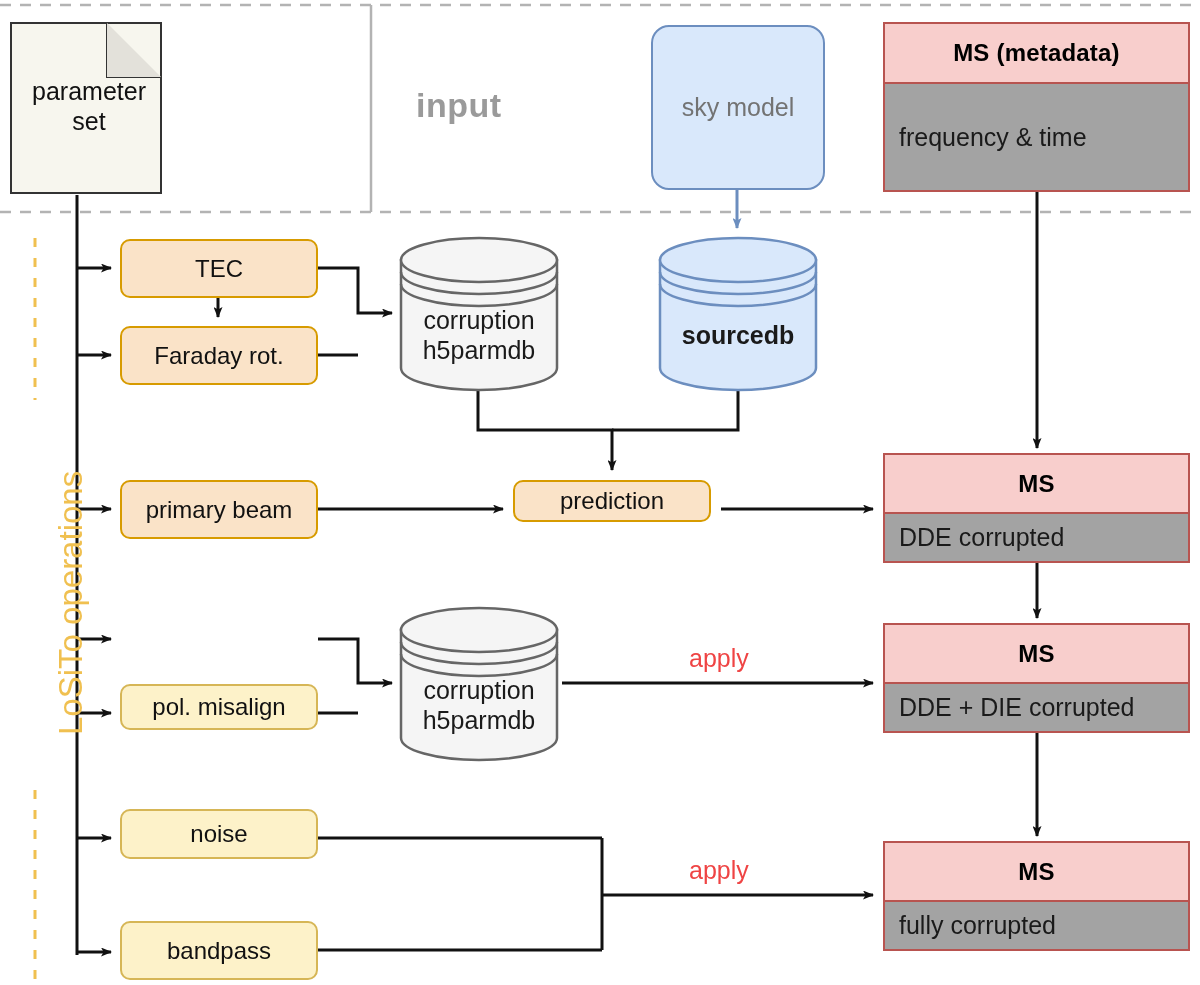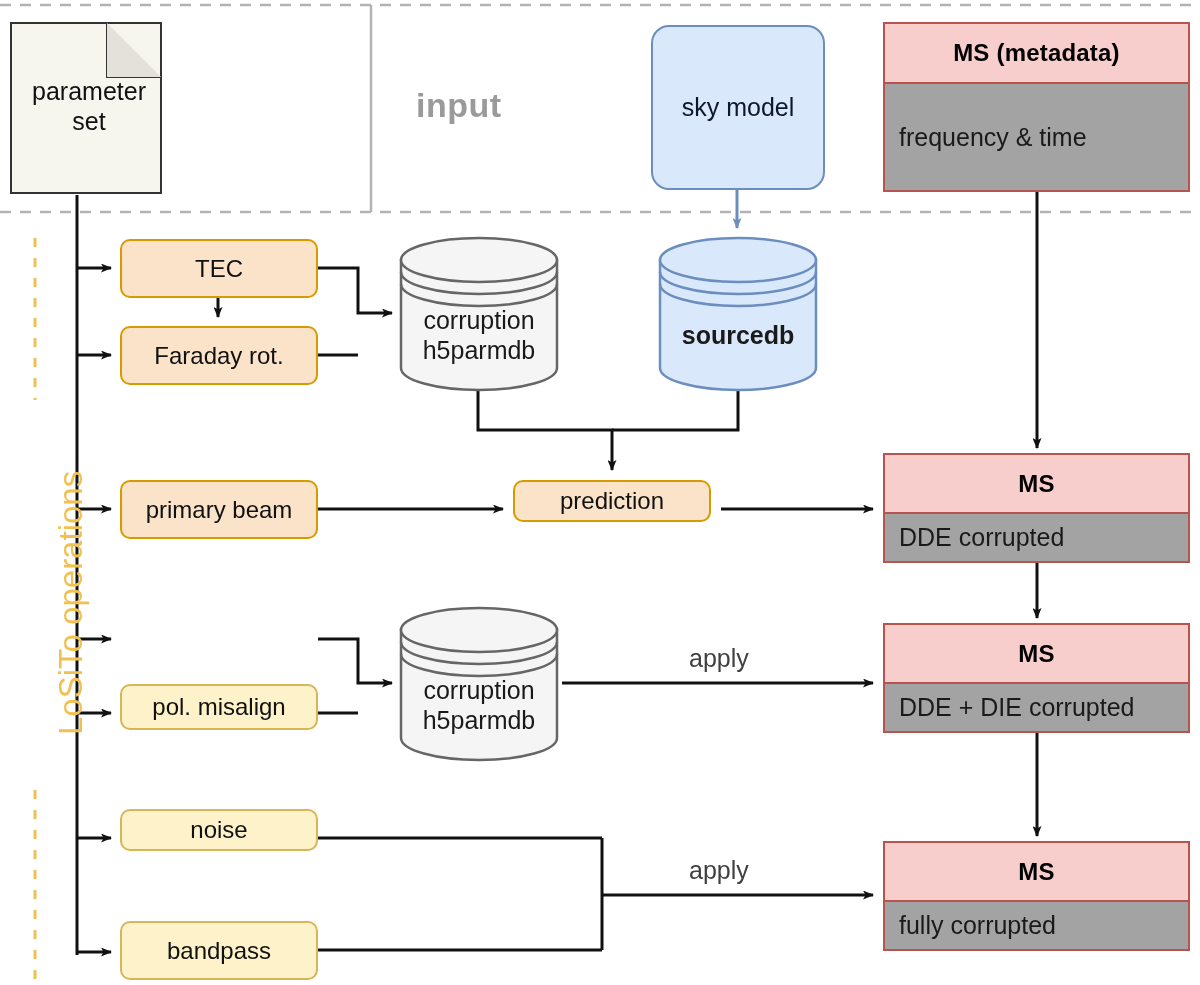--- a/index.html
+++ b/index.html
@@ -52,21 +52,21 @@
     background: #fdf2c9;
     border-color: #d6b656;
   }
 
   
   .skybox {
     border-radius: 18px;
     border: 2px solid #6c8ebf;
     background: #d9e8fb;
     font-size: 25px;
-    color: #0f172a;
+    color: #737373;
   }
 
   
   .note {
     border: 2px solid #333333;
     background: #f7f6ee;
     font-size: 25px;
     line-height: 1.2;
     justify-content: flex-start;
     padding-left: 6px;
@@ -145,21 +145,21 @@
     font-size: 33px;
     white-space: nowrap;
     transform-origin: 0 0;
     transform: rotate(-90deg);
   }
 
   
   .edge-label {
     position: absolute;
     font-size: 25px;
-    color: #404040;
+    color: #ef4444;
     background: #ffffff;
     padding: 0 4px;
   }
 </style>
 </head>
 <body>
 
 <div id="stage">
 
   <svg id="wires" viewBox="0 0 1200 985" xmlns="http://www.w3.org/2000/svg">
@@ -248,21 +248,21 @@
 
   <div class="node proc tone-orange" style="left:120px; top:326px; width:198px; height:59px;">Faraday rot.</div>
 
   <div class="node proc tone-orange" style="left:120px; top:480px; width:198px; height:59px;">primary beam</div>
 
   <div class="node proc tone-orange" style="left:513px; top:480px; width:198px; height:42px;">prediction</div>
 
 
   <div class="node proc tone-yellow" style="left:120px; top:684px; width:198px; height:46px;">pol. misalign</div>
 
-  <div class="node proc tone-yellow" style="left:120px; top:809px; width:198px; height:42px;">noise</div>
+  <div class="node proc tone-yellow" style="left:120px; top:809px; width:198px; height:50px;">noise</div>
 
   <div class="node proc tone-yellow" style="left:120px; top:921px; width:198px; height:59px;">bandpass</div>
 
   <div class="cyl" style="left:398px; top:236px; width:162px; height:156px;">
     <svg viewBox="0 0 162 156" width="162" height="156" xmlns="http://www.w3.org/2000/svg">
       <path d="M3,24 L3,132 A78,22 0 0 0 159,132 L159,24 Z" fill="#f5f5f5" stroke="#666666" stroke-width="2.5"></path>
       <ellipse cx="81" cy="24" rx="78" ry="22" fill="#f5f5f5" stroke="#666666" stroke-width="2.5"></ellipse>
       <path d="M3,36 A78,22 0 0 0 159,36" fill="none" stroke="#666666" stroke-width="2.5"></path>
       <path d="M3,48 A78,22 0 0 0 159,48" fill="none" stroke="#666666" stroke-width="2.5"></path>
     </svg>

